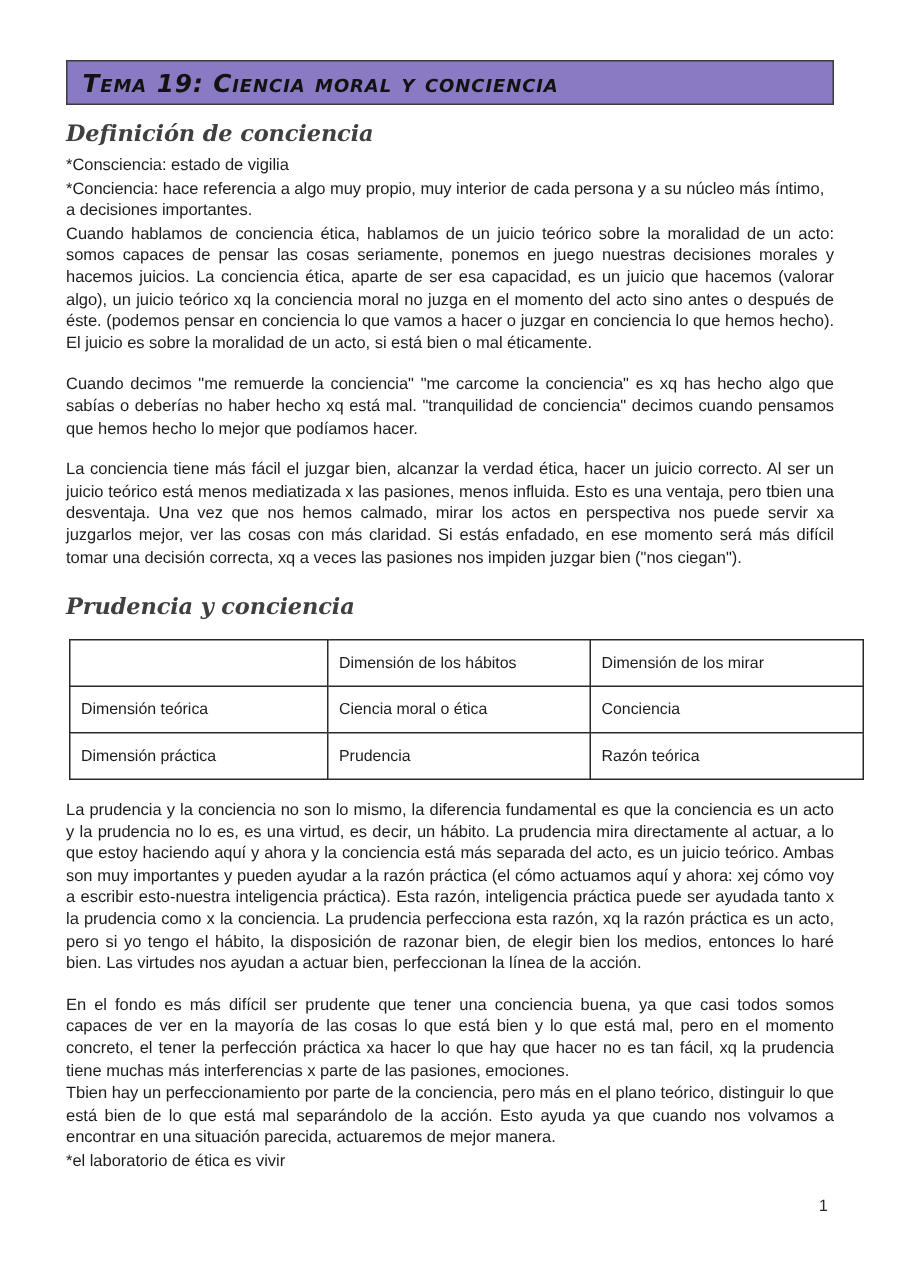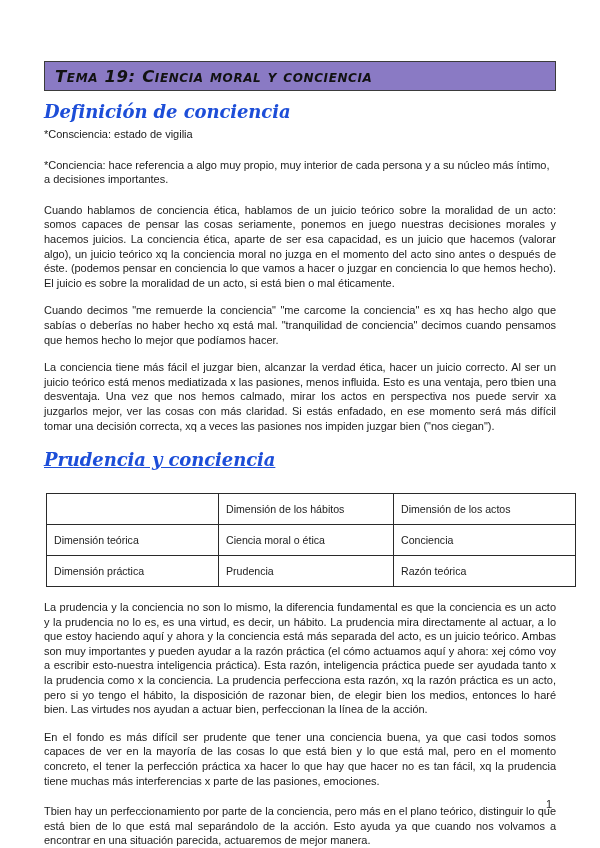--- a/index.html
+++ b/index.html
@@ -15,21 +15,21 @@
     color: #1a1a1a;
     overflow: hidden;
   }
   .page {
     position: absolute;
     left: 0; top: 0;
     width: 600px;
     height: 848px;
     background: #ffffff;
     box-sizing: border-box;
-    padding: 61px 44px 20px 44px;
+    padding: 40px 44px 20px 44px;
   }
 
   
   .title-banner {
     background: #8a7ac4;
     border: 1.5px solid #3b3b3b;
     box-sizing: border-box;
     height: 30px;
     width: 512px;
     display: flex;
@@ -47,48 +47,47 @@
     font-variant: small-caps;
     text-transform: none;
     white-space: nowrap;
   }
 
   
   .section-heading {
     font-family: "DejaVu Serif", serif;
     font-weight: bold;
     font-style: italic;
-    font-size: 18px;
-    color: #1d4ed8;
+    font-size: 15px;
+    color: #404040;
     margin: 0 0 5px 0;
     letter-spacing: -0.1px;
   }
   .section-heading.second {
     margin-top: 16px;
-    margin-bottom: 23px;
-    text-decoration: underline;
+    margin-bottom: 13px;
   }
 
   
   p.body {
     font-size: 11px;
     line-height: 14.6px;
     margin: 0;
     text-align: justify;
     color: #1c1c1c;
     letter-spacing: -0.02px;
   }
   p.body.nojust {
     text-align: left;
   }
   p.gap {
     margin-top: 13px;
   }
   p.gap-small {
-    margin-top: 16px;
+    margin-top: 1px;
   }
 
   
   table.matrix {
     border-collapse: collapse;
     width: 484px;
     margin: 0 0 0 2px;
     table-layout: fixed;
   }
   table.matrix td {
@@ -134,21 +133,21 @@
   <p class="body gap">La conciencia tiene más fácil el juzgar bien, alcanzar la verdad ética, hacer un juicio correcto. Al ser un juicio teórico está menos mediatizada x las pasiones, menos influida. Esto es una ventaja, pero tbien una desventaja. Una vez que nos hemos calmado, mirar los actos en perspectiva nos puede servir xa juzgarlos mejor, ver las cosas con más claridad. Si estás enfadado, en ese momento será más difícil tomar una decisión correcta, xq a veces las pasiones nos impiden juzgar bien ("nos ciegan").</p>
 
 
   <h2 class="section-heading second">Prudencia y conciencia</h2>
 
   <table class="matrix">
     <tbody>
       <tr>
         <td class="c0"></td>
         <td class="c1">Dimensión de los hábitos</td>
-        <td class="c2">Dimensión de los actos</td>
+        <td class="c2">Dimensión de los mirar</td>
       </tr>
       <tr>
         <td class="c0">Dimensión teórica</td>
         <td class="c1">Ciencia moral o ética</td>
         <td class="c2">Conciencia</td>
       </tr>
       <tr>
         <td class="c0">Dimensión práctica</td>
         <td class="c1">Prudencia</td>
         <td class="c2">Razón teórica</td>

